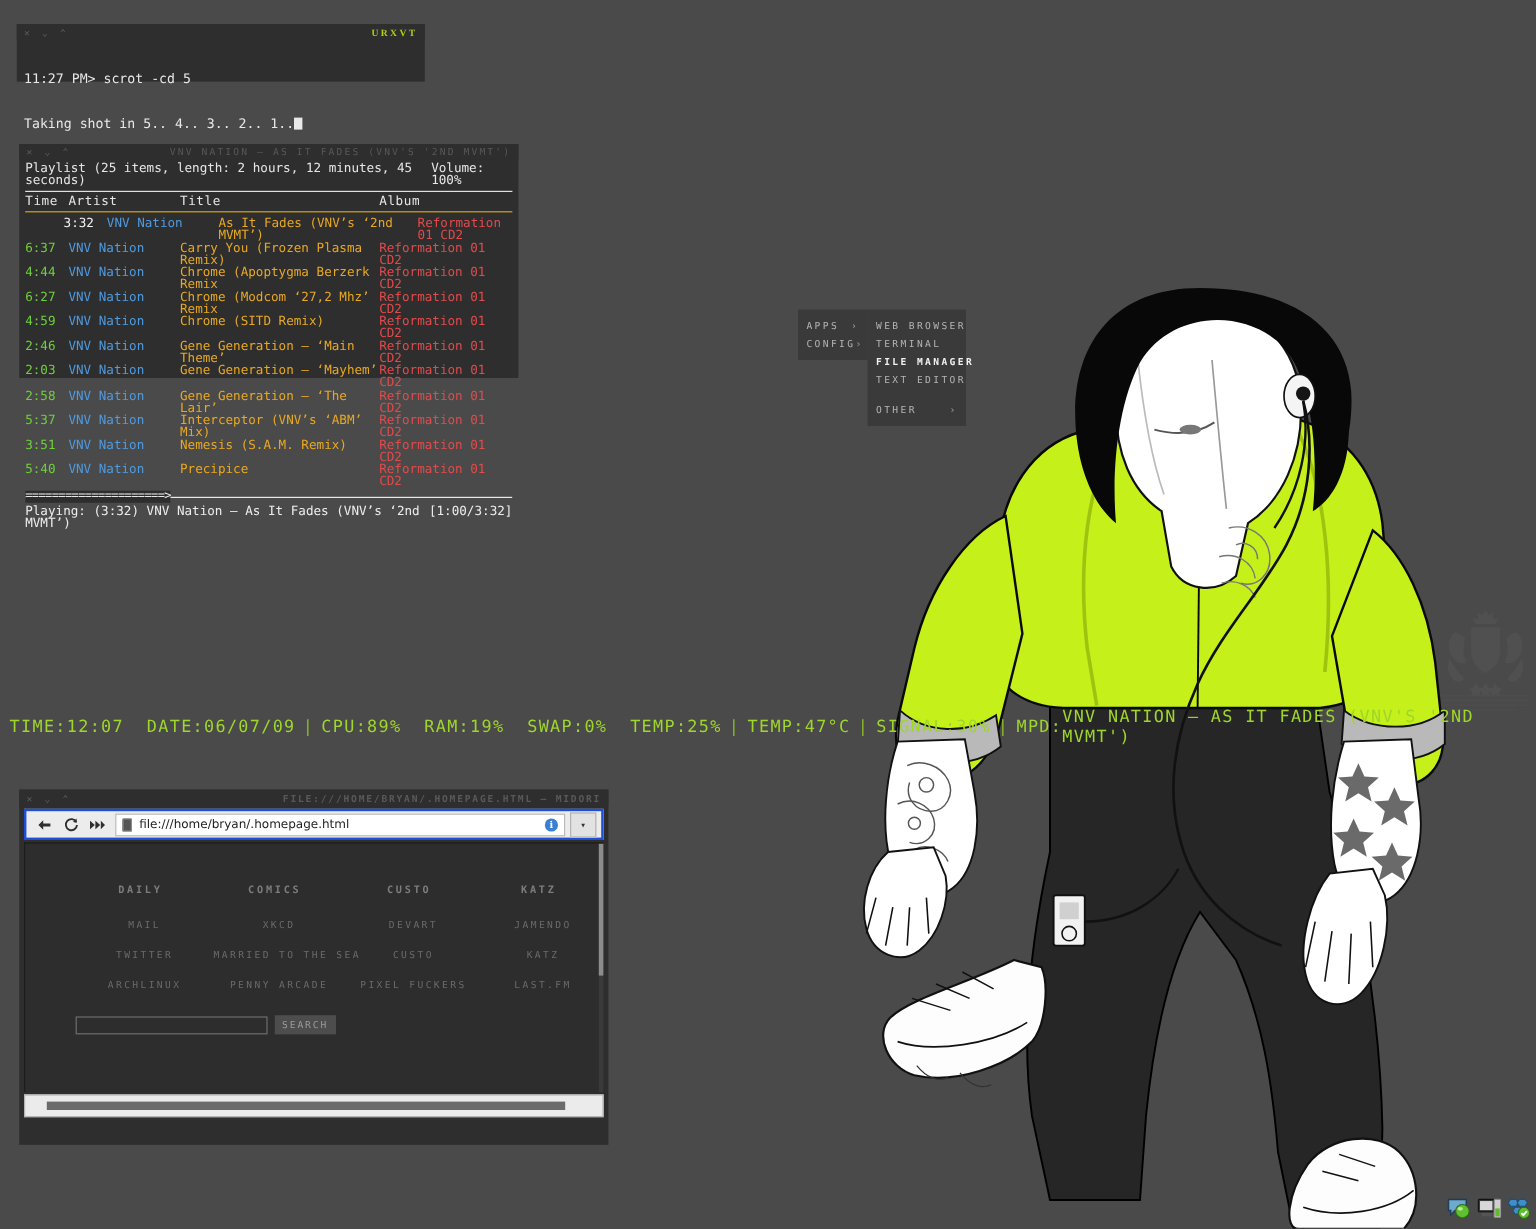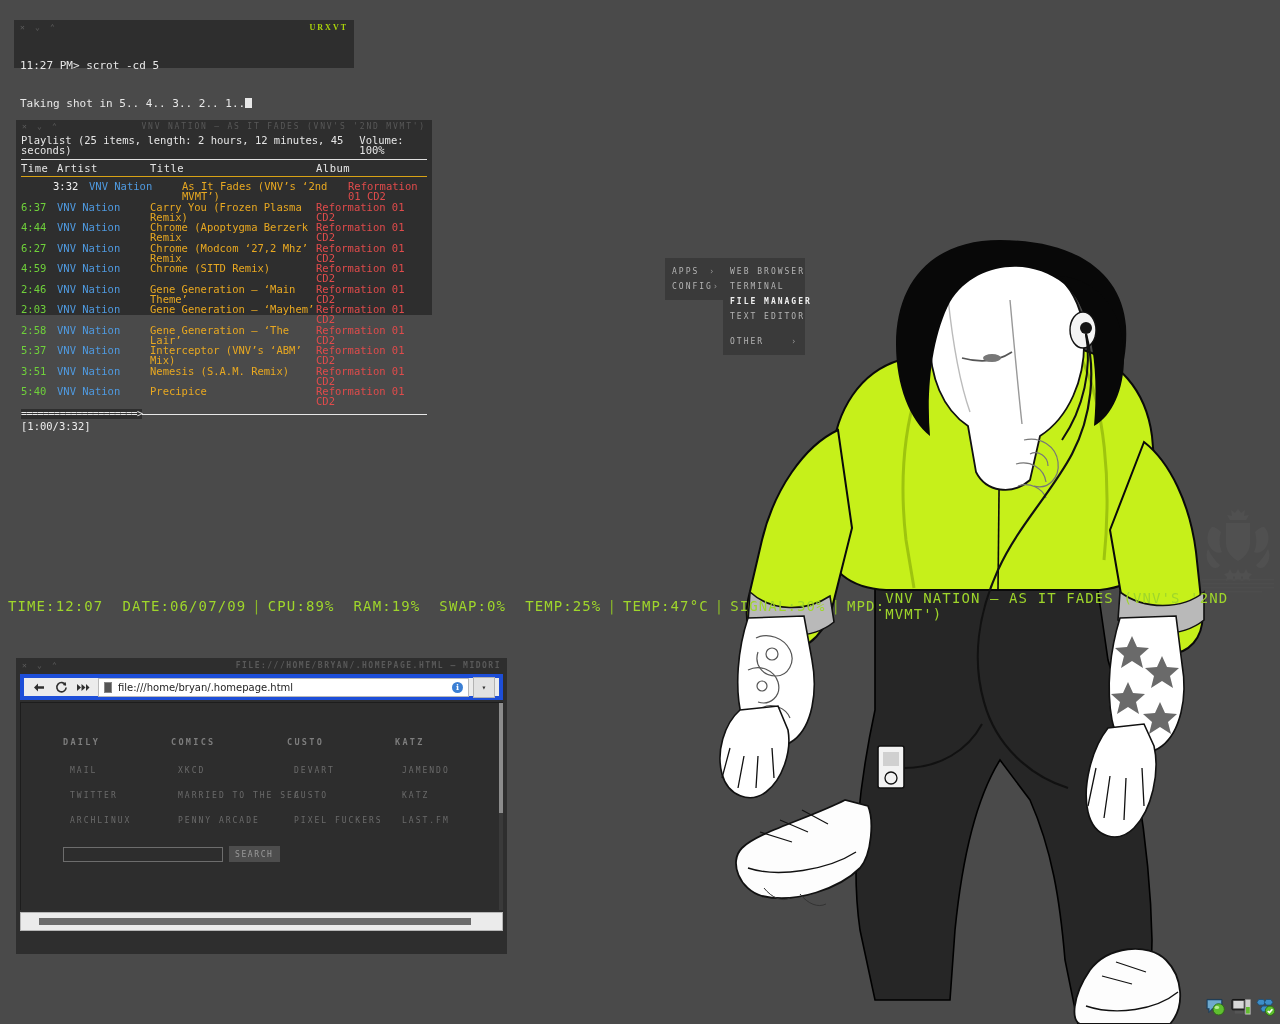--- a/index.html
+++ b/index.html
@@ -113,21 +113,21 @@
   #midori .win-titlebar { height: 14px; }
   #midori .win-title { color: #595959; letter-spacing: 1.5px; font-size: 8px; font-weight: bold; }
   .mz-menubar {
     height: 16px; display: flex; align-items: center; gap: 10px;
     padding: 0 8px; font-size: 9.5px; color: #c9c9c9;
     font-family: "DejaVu Sans", sans-serif;
   }
   .mz-menubar span u { text-decoration: underline; }
   .mz-toolbar {
     margin: 2px 4px 0 4px; height: 26px;
-    background: #ececec; border: 4px solid #1d4ed8;
+    background: #ececec; border: 2px solid #1d4ed8;
     display: flex; align-items: center; gap: 0px; padding: 0 4px;
   }
   .tb-icon {
     width: 22px; height: 22px; display: flex; align-items: center; justify-content: center;
     color: #3a3a3a;
   }
   .urlbar {
     flex: 1; height: 19px; margin: 0 4px; background: #fff;
     border: 1px solid #b9b9b9; display: flex; align-items: center;
     padding: 0 5px; gap: 6px;
@@ -148,21 +148,21 @@
   }
   .tb-drop {
     width: 22px; height: 21px; background: #e2e2e2; border: 1px solid #b3b3b3;
     display:flex; align-items:center; justify-content:center; font-size: 8px; color:#333;
   }
   .mz-content {
     margin: 2px 4px 0 4px; height: 208px; background: #2d2d2d;
     border-left: 1px solid #1d1d1d; border-top:1px solid #1d1d1d;
     position: relative; overflow: hidden;
   }
-  .hp-grid { display: flex; padding: 34px 0 0 42px; gap: 0px; }
+  .hp-grid { display: flex; padding: 34px 0 0 42px; gap: 0px; text-align: center; }
   .hp-col { width: 116px; }
   .hp-h {
     font-size: 8.5px; letter-spacing: 2.3px; color: #7d7d7d;
     font-weight: bold; margin-bottom: 19px;
   }
   .hp-link {
     font-size: 8px; letter-spacing: 2px; color: #6a6a6a;
     margin-bottom: 16px; padding-left: 7px; white-space: nowrap;
   }
   .hp-search { display: flex; align-items: center; gap: 6px; padding: 5px 0 0 42px; }
@@ -433,20 +433,21 @@
             <span class="c-artist">VNV Nation</span>
             <span class="c-title">Precipice</span>
             <span class="c-album">Reformation 01 CD2</span>
           </div>
         </div>
       <div class="mpd-prog">
         <div class="prog-line"></div>
         <span class="prog-fill">=====================&gt;</span>
       </div>
       <div class="mpd-status">
+        <span>Playing: (3:32) VNV Nation – As It Fades (VNV’s ‘2nd MVMT’)</span>
         <span>[1:00/3:32]</span>
       </div>
     </div>
   </div>
 
   <div id="menu-root">
     <div class="menu-pane pane1" id="menu-pane1">
         <div class="menu-item">
           <span>APPS</span>
           <span class="arr">›</span>

